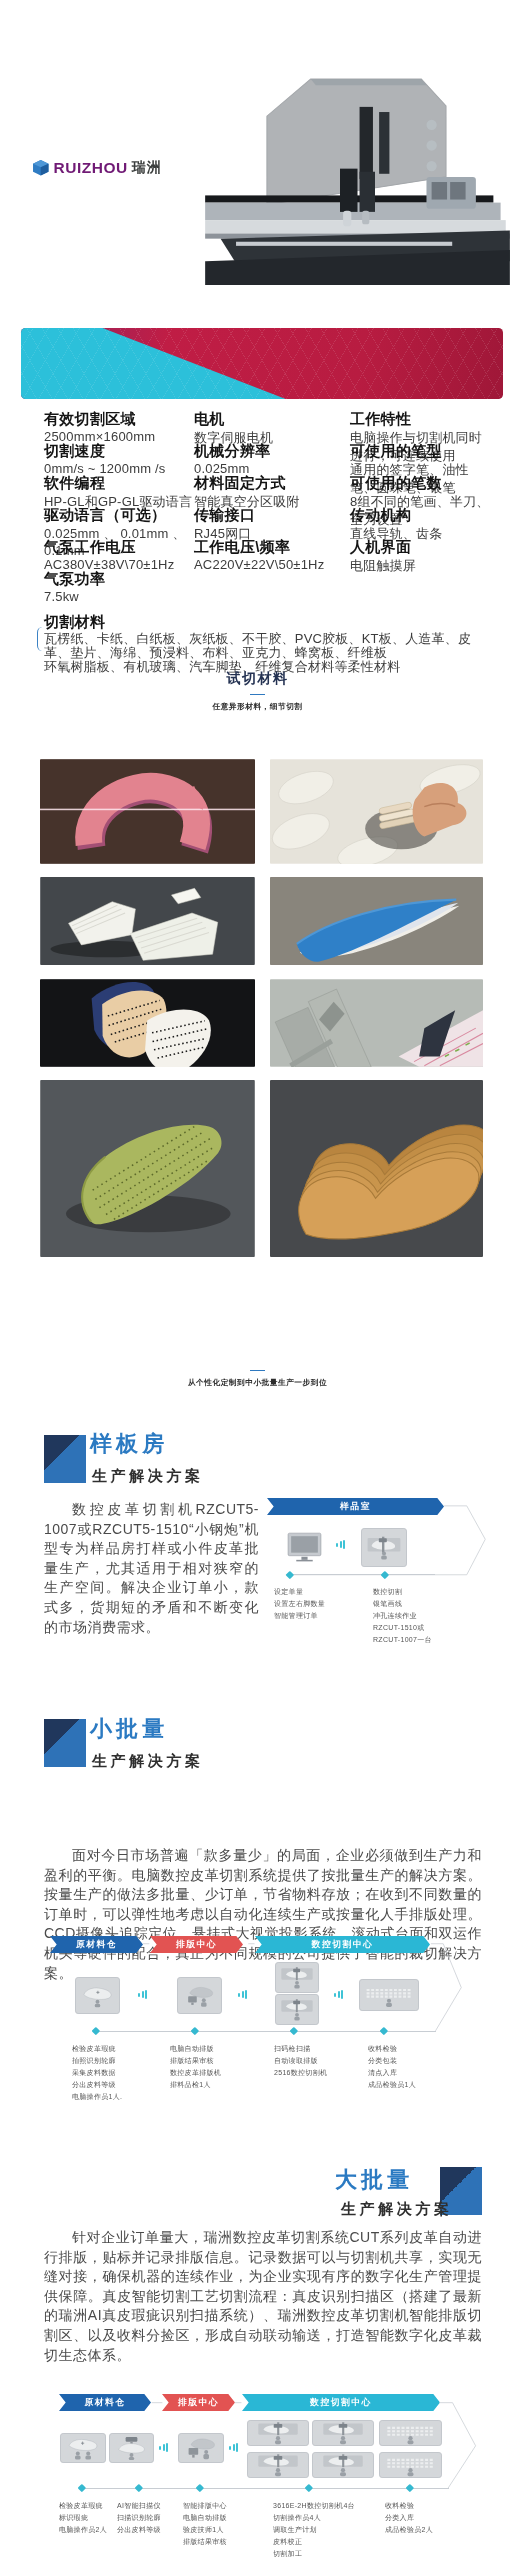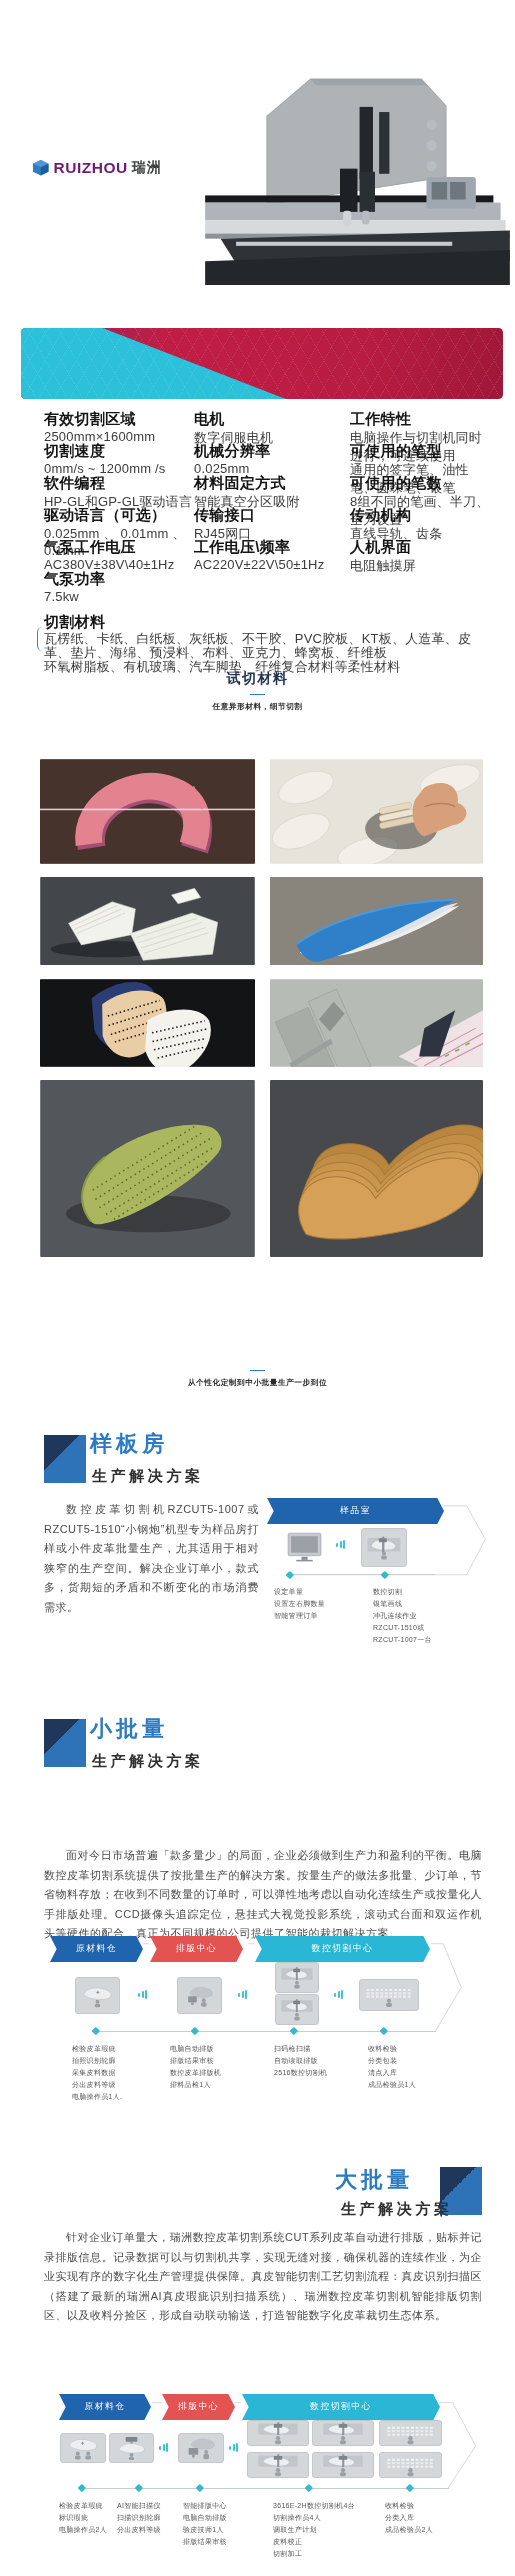--- a/index.html
+++ b/index.html
@@ -38,24 +38,24 @@
   .sechead p{margin:0;font-size:7.7px;font-weight:bold;color:#2d2d2d;letter-spacing:0.5px}
 
   
   .ph{margin:0;overflow:hidden;border-radius:1px}
   .ph svg{display:block}
 
   
   .sq{width:42px;height:48px;background:linear-gradient(135deg,#20375c 0 40%,#2e72b7 40% 100%)}
   .badge-t{font-size:22px;font-weight:bold;color:#2b7ac2;letter-spacing:4.1px;line-height:1}
   .badge-s{font-size:15px;font-weight:bold;color:#2f2f2f;letter-spacing:3.6px;line-height:1}
-  .para{font-size:11px;line-height:19.6px;color:#4a4a4a;text-indent:2em;text-align:justify;letter-spacing:0.5px}
-
-  
-  .bnr{height:26px;color:#fff;font-weight:normal;font-size:8.8px;letter-spacing:1.5px;
+  .para{font-size:14px;line-height:19.6px;color:#4a4a4a;text-indent:2em;text-align:justify;letter-spacing:0.5px}
+
+  
+  .bnr{height:17px;color:#fff;font-weight:bold;font-size:8.8px;letter-spacing:1.5px;
        display:flex;align-items:center;justify-content:center;
        clip-path:polygon(0 0,calc(100% - 6.7px) 0,100% 50%,calc(100% - 6.7px) 100%,0 100%,6.7px 50%)}
   .b-blue{background:#1f64ad}.b-red{background:#e25352}.b-cyan{background:#2ab7d5}
   .ib{background:#d4d7da;border:0.5px solid #c3c7cc;border-radius:3.1px;overflow:hidden}
   .ib svg{display:block;width:100%;height:100%}
   .wf{display:flex;align-items:center;gap:1.5px}
   .wf i{display:block;width:2.1px;background:#3ec3d6;border-radius:1px}
   .wf i:nth-child(1){height:4.1px}.wf i:nth-child(2){height:6.7px}.wf i:nth-child(3){height:9.3px}
   .nline{height:1px;background:#c8cdd3}
   .dm{width:5.7px;height:5.7px;background:#35b9d0;transform:rotate(45deg);border-radius:1px}
@@ -147,21 +147,21 @@
     <div>
         <div class="st">传输接口</div>
         <div class="sv">RJ45网口</div>
       </div>
     <div>
         <div class="st">传动机构</div>
         <div class="sv">直线导轨、齿条</div>
       </div>
     <div>
         <div class="st">气泵工作电压</div>
-        <div class="sv">AC380V±38V\40±1Hz</div>
+        <div class="sv">AC380V±38V\70±1Hz</div>
       </div>
     <div>
         <div class="st">工作电压\频率</div>
         <div class="sv">AC220V±22V\50±1Hz</div>
       </div>
     <div>
         <div class="st">人机界面</div>
         <div class="sv">电阻触摸屏</div>
       </div>
     <div>

